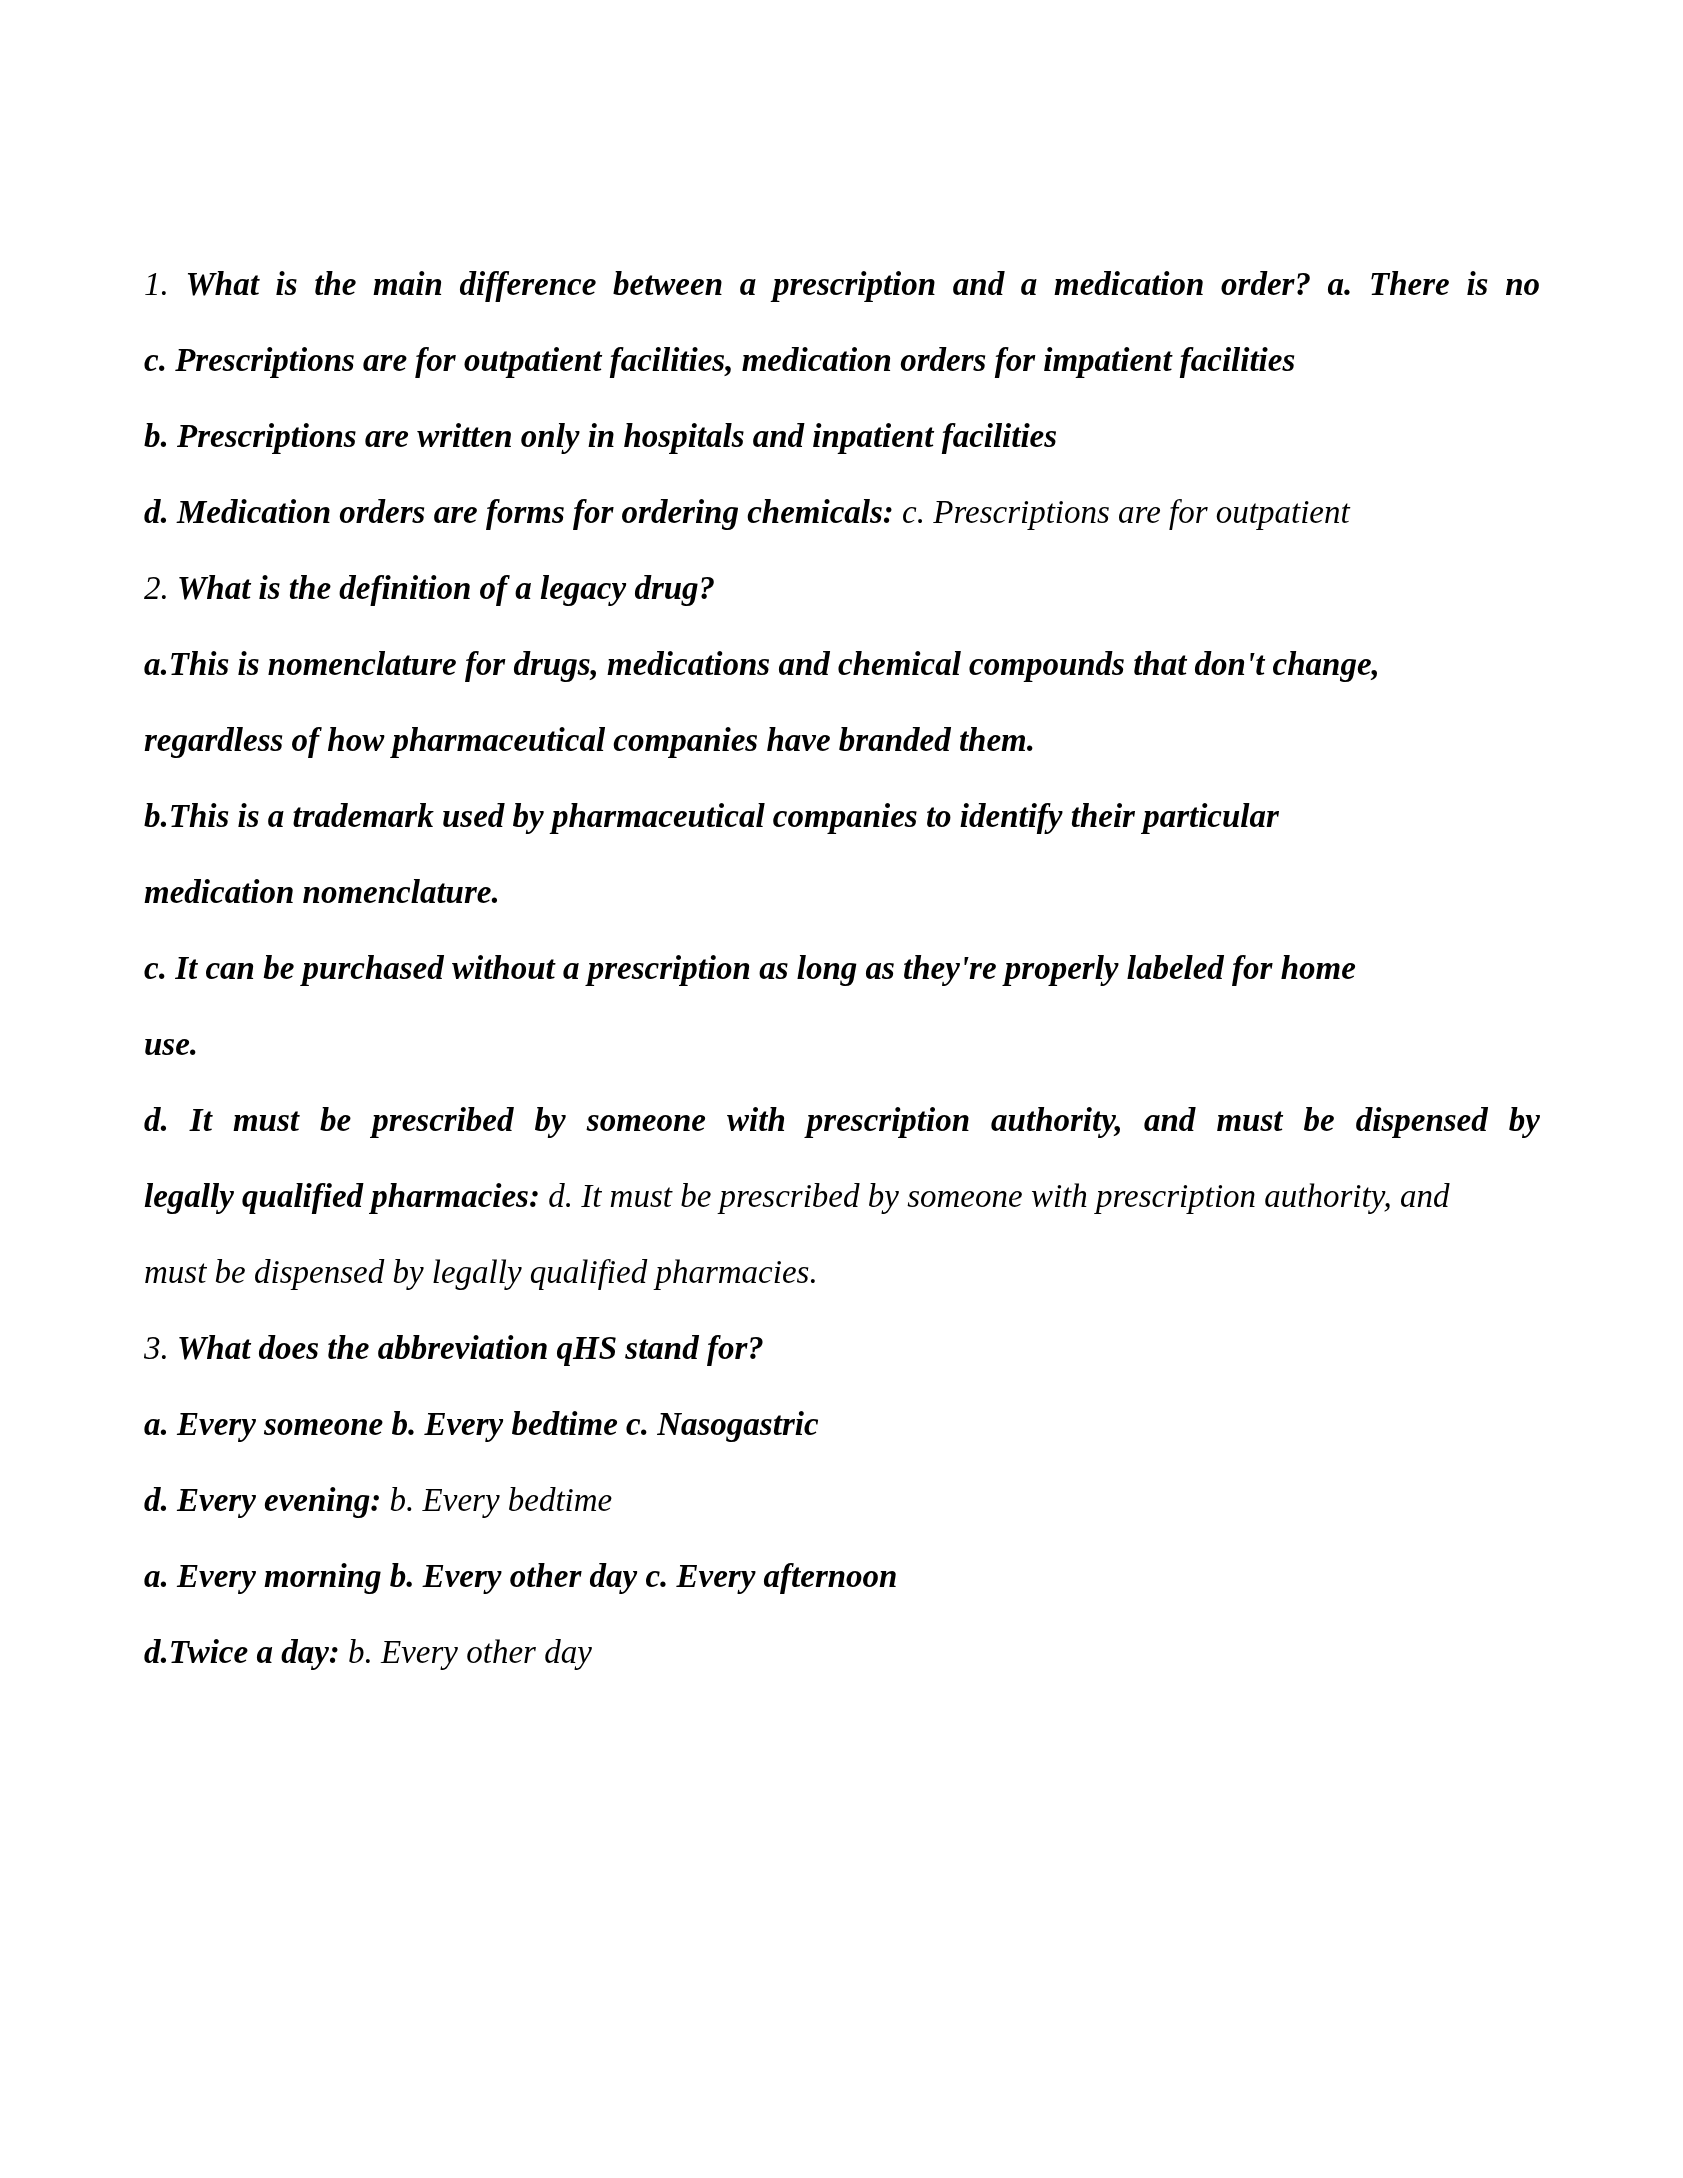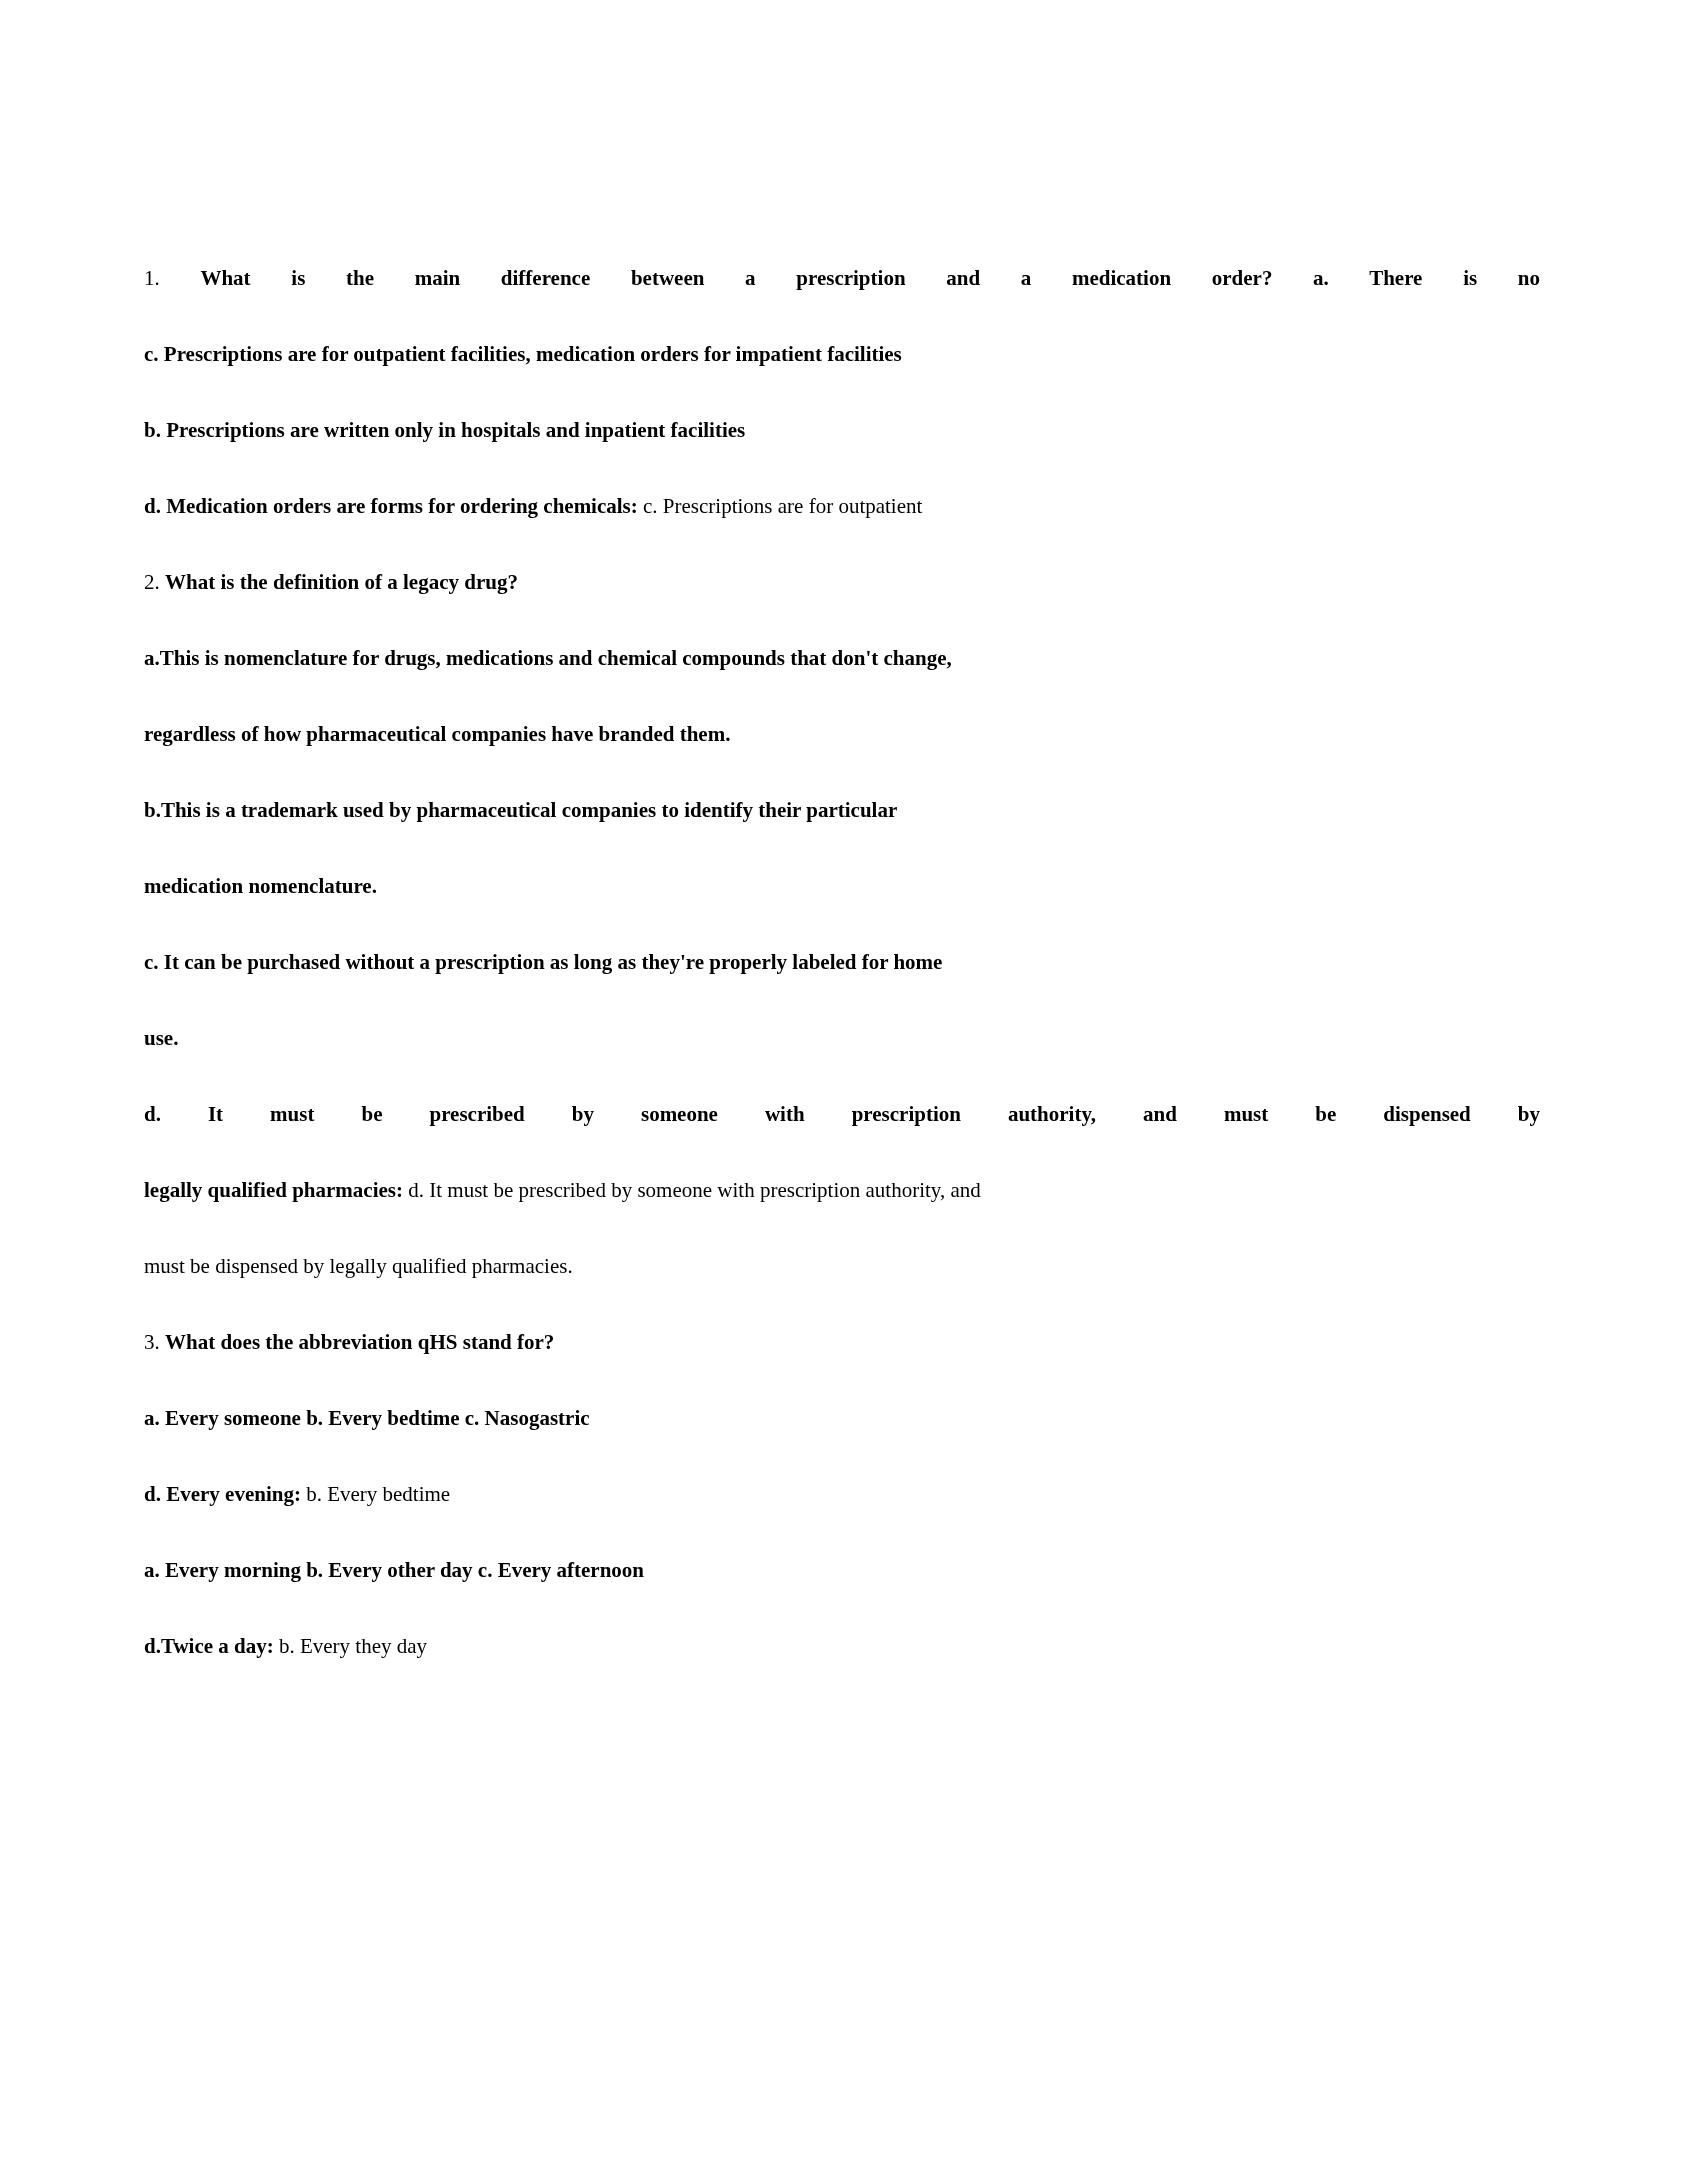--- a/index.html
+++ b/index.html
@@ -12,23 +12,24 @@
     width: 1683px;
     height: 2178px;
     background: #ffffff;
     color: #000000;
     font-family: "Liberation Serif", "DejaVu Serif", serif;
     overflow: hidden;
   }
   .doc {
     position: absolute;
     left: 144px;
-    top: 240px;
+    top: 246px;
     width: 1396px;
-    font-size: 21px;
+    font-size: 33px;
+    font-style: italic;
   }
   .line {
     height: 76px;
     line-height: 76px;
     white-space: nowrap;
   }
   .line.justify {
     white-space: normal;
     text-align: justify;
     text-align-last: justify;
@@ -74,17 +75,17 @@
 
     <div class="line"><span class="r">3. </span><span class="b">What does the abbreviation qHS stand for?</span></div>
 
     <div class="line"><span class="b">a. Every someone b. Every bedtime c. Nasogastric</span></div>
 
     <div class="line"><span class="b">d. Every evening: </span><span class="r">b. Every bedtime</span></div>
 
 
     <div class="line"><span class="b">a. Every morning b. Every other day c. Every afternoon</span></div>
 
-    <div class="line"><span class="b">d.Twice a day: </span><span class="r">b. Every they day</span></div>
+    <div class="line"><span class="b">d.Twice a day: </span><span class="r">b. Every other day</span></div>
 
   </div>
 </div>
 
 
 </body></html>

